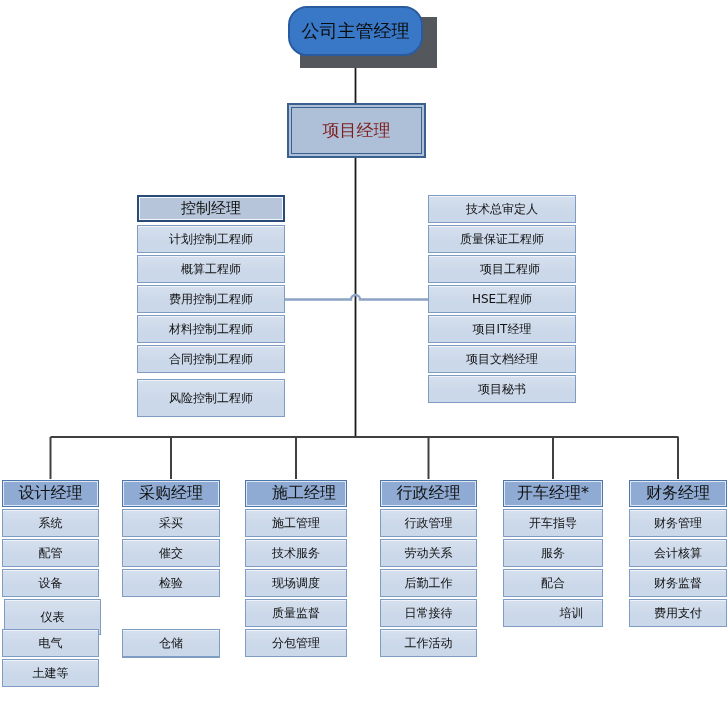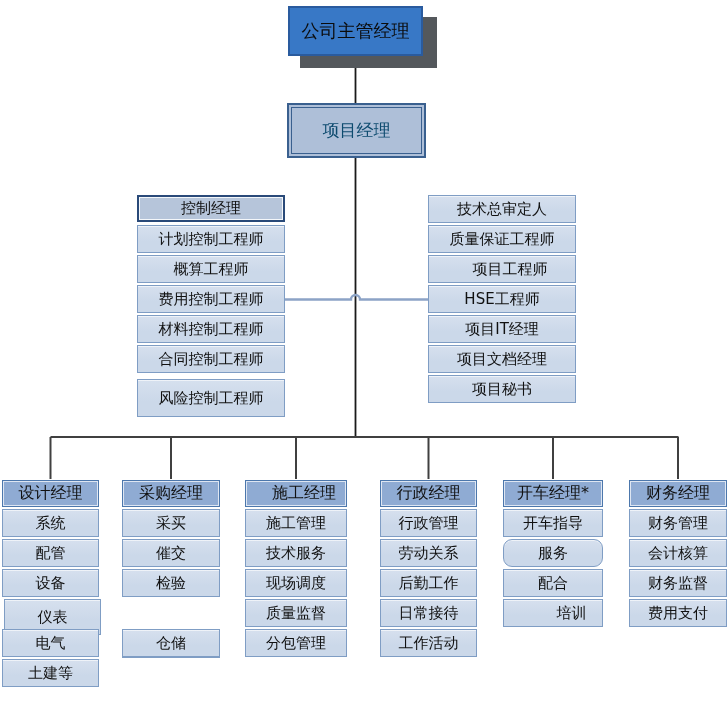--- a/index.html
+++ b/index.html
@@ -19,33 +19,33 @@
   .top-box{
     background:var(--top-box-fill,#3878C6);
     border:2px solid var(--top-box-border,#2A5B9E);
     font-size:18px;font-weight:500;color:#0b0b0b;
   }
   .secondary-box{
     background:var(--secondary-fill,#AEBFD8);
     border:2px solid var(--secondary-border,#3A608F);
     box-shadow:inset 0 0 0 2px var(--secondary-fill,#AEBFD8),
                inset 0 0 0 3px var(--secondary-border,#3A608F);
-    font-size:17px;color:#0c4a6e;
+    font-size:17px;color:#7f1d1d;
   }
   .ctrl-header{
     background:var(--control-header-fill,#B6C5DA);
     border:2px solid var(--control-header-border,#2A4A79);
     box-shadow:inset 0 0 0 1px rgba(255,255,255,.85);
     font-size:15px;
   }
   .cell{
     background:linear-gradient(180deg,#d6e0ee 0%,var(--panel-row-fill,#CBD8E9) 60%);
     border:1px solid var(--panel-row-border,#7F9DC4);
     box-shadow:inset 0 1px 0 rgba(255,255,255,.6);
-    font-size:15px;
+    font-size:12px;
   }
   .dept-header{
     background:var(--dept-header-fill,#8FABD3);
     border:1px solid var(--dept-header-border,#4C77AC);
     box-shadow:inset 0 0 0 1px rgba(255,255,255,.7);
     font-size:16px;
   }
 </style>
 </head>
 <body>
@@ -64,21 +64,21 @@
       <path d="M296,437 V479"></path>
       <path d="M428.5,437 V479"></path>
       <path d="M553,437 V479"></path>
       <path d="M678,437 V479"></path>
     </g>
     <path d="M285,299.5 H351 a4.5,4.5 0 0 1 9,0 H428" fill="none" style="stroke:var(--connector-blue,#8CA3C6)" stroke-width="2.4"></path>
   </svg>
 
   <div class="abs shadow-box" style="left:300px;top:17px;width:137px;height:51px;"></div>
 
-  <div class="abs top-box" style="left:288px;top:6px;width:135px;height:50px;">公司主管经理</div>
+  <div class="abs top-box" style="left:288px;top:6px;width:135px;height:50px;border-radius:19px;">公司主管经理</div>
 
   <div class="abs secondary-box" style="left:287px;top:103px;width:139px;height:55px;">项目经理</div>
 
   <div id="generated-boxes">
       <div class="abs ctrl-header" style="left: 137px; top: 195px; width: 148px; height: 27px;">控制经理</div>
       <div class="abs cell" style="left: 137px; top: 225px; width: 148px; height: 28px;">计划控制工程师</div>
       <div class="abs cell" style="left: 137px; top: 255px; width: 148px; height: 28px;">概算工程师</div>
       <div class="abs cell" style="left: 137px; top: 285px; width: 148px; height: 28px;">费用控制工程师</div>
       <div class="abs cell" style="left: 137px; top: 315px; width: 148px; height: 28px;">材料控制工程师</div>
       <div class="abs cell" style="left: 137px; top: 345px; width: 148px; height: 28px;">合同控制工程师</div>
@@ -110,21 +110,21 @@
       <div class="abs cell" style="left: 245px; top: 599px; width: 102px; height: 28px;">质量监督</div>
       <div class="abs cell" style="left: 245px; top: 629px; width: 102px; height: 28px;">分包管理</div>
       <div class="abs dept-header" style="left: 380px; top: 480px; width: 97px; height: 27px;">行政经理</div>
       <div class="abs cell" style="left: 380px; top: 509px; width: 97px; height: 28px;">行政管理</div>
       <div class="abs cell" style="left: 380px; top: 539px; width: 97px; height: 28px;">劳动关系</div>
       <div class="abs cell" style="left: 380px; top: 569px; width: 97px; height: 28px;">后勤工作</div>
       <div class="abs cell" style="left: 380px; top: 599px; width: 97px; height: 28px;">日常接待</div>
       <div class="abs cell" style="left: 380px; top: 629px; width: 97px; height: 28px;">工作活动</div>
       <div class="abs dept-header" style="left: 503px; top: 480px; width: 100px; height: 27px;">开车经理*</div>
       <div class="abs cell" style="left: 503px; top: 509px; width: 100px; height: 28px;">开车指导</div>
-      <div class="abs cell" style="left: 503px; top: 539px; width: 100px; height: 28px; border-radius: 9px;">服务</div>
+      <div class="abs cell" style="left: 503px; top: 539px; width: 100px; height: 28px;">服务</div>
       <div class="abs cell" style="left: 503px; top: 569px; width: 100px; height: 28px;">配合</div>
       <div class="abs cell" style="left: 503px; top: 599px; width: 100px; height: 28px; padding-left: 37px;">培训</div>
       <div class="abs dept-header" style="left: 629px; top: 480px; width: 98px; height: 27px;">财务经理</div>
       <div class="abs cell" style="left: 629px; top: 509px; width: 98px; height: 28px;">财务管理</div>
       <div class="abs cell" style="left: 629px; top: 539px; width: 98px; height: 28px;">会计核算</div>
       <div class="abs cell" style="left: 629px; top: 569px; width: 98px; height: 28px;">财务监督</div>
       <div class="abs cell" style="left: 629px; top: 599px; width: 98px; height: 28px;">费用支付</div>
     </div>
 </div>
 

